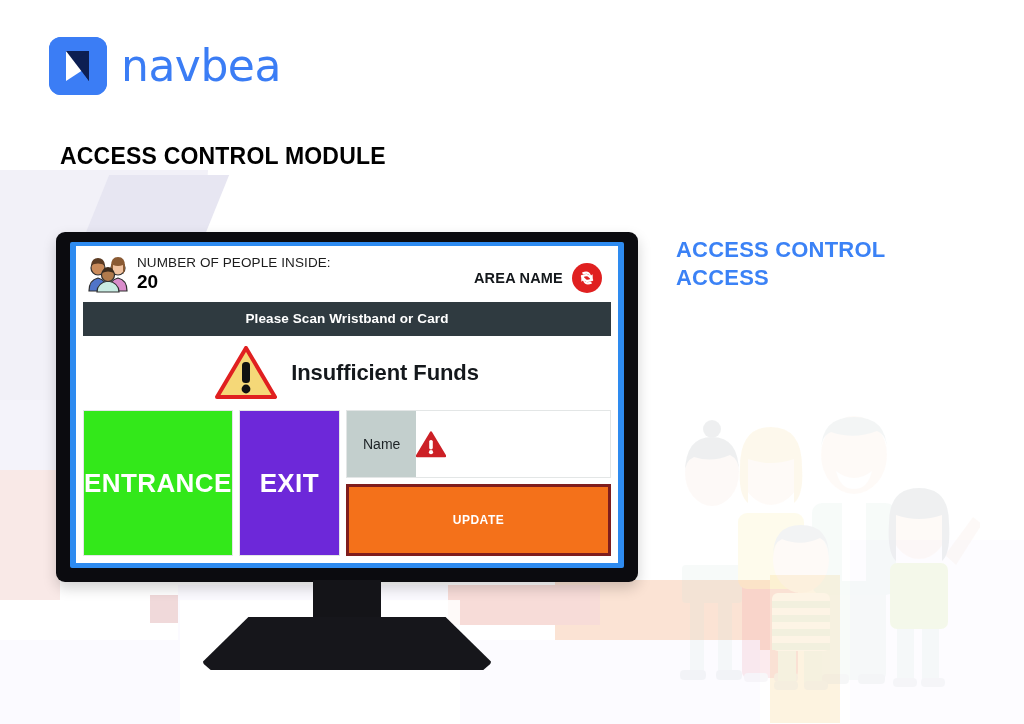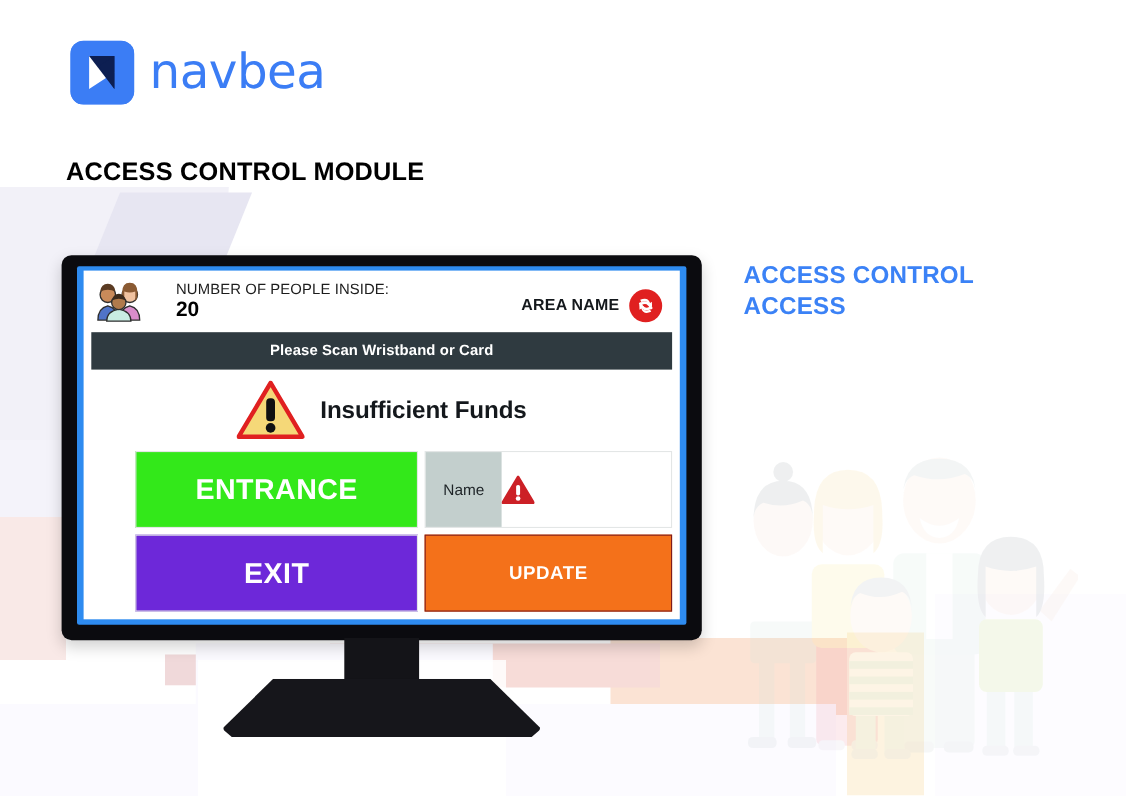--- a/index.html
+++ b/index.html
@@ -36,21 +36,21 @@
   .d-cream {left: 770px;  top: 575px;  width: 70px;  height: 148px; background: #fdf3e0; }
   .d-lav4  {left: 178px;  top: 585px;  width: 270px; height: 139px; background: #fbfaff; }
   .d-lav5  {left: 0px;    top: 640px;  width: 180px; height: 84px;  background: #fbfaff; }
   .d-lav6  {left: 400px;  top: 640px;  width: 360px; height: 84px;  background: #fcfbff; }
   .d-lav7  {left: 850px;  top: 540px;  width: 174px; height: 184px; background: #fdfcff; }
   .d-white1{left: 180px;  top: 600px;  width: 280px; height: 124px; background: #ffffff; opacity: .85; }
 
   
   #logo-block {
     position: absolute;
-    left: 64px;
+    left: 49px;
     top: 37px;
     display: flex;
     align-items: center;
     gap: 14px;
   }
   #logo-mark {
     width: 58px;
     height: 58px;
     border-radius: 12px;
     background: #3b7df5;
@@ -165,21 +165,21 @@
     align-items: flex-start;
     justify-content: space-between;
     padding: 4px 10px 2px 6px;
     min-height: 44px;
   }
   #people-group { display: flex; align-items: flex-start; gap: 8px; }
   #people-icon {
     width: 42px; height: 38px; flex: none;
     margin-top: 1px;
   }
-  #people-text { line-height: 1.05; padding-top: 2px; margin-left: 23px; }
+  #people-text { line-height: 1.05; padding-top: 2px; }
   #people-label {
     font-size: 13.5px;
     color: #1c1c1c;
     letter-spacing: .1px;
     display: block;
     white-space: nowrap;
   }
   #people-count {
     display: block;
     font-size: 19px;
@@ -226,24 +226,23 @@
 
   #controls {
     display: flex;
     gap: 6px;
     padding: 0 2px 2px 2px;
     height: 146px;
   }
   #left-buttons {
     width: 257px;
     display: flex;
-    flex-direction: column;
+    flex-direction: row;
     gap: 6px;
     flex: none;
-    margin-left: 40px;
   }
   .big-btn {
     flex: 1;
     display: flex;
     align-items: center;
     justify-content: center;
     color: #ffffff;
     font-size: 26px;
     font-weight: bold;
     letter-spacing: .4px;
@@ -286,24 +285,24 @@
     background: #ffffff;
   }
   #name-warning { width: 30px; height: 27px; align-self: center; margin-right: 14px; flex: none; }
 
   .action-btn {
     flex: 1;
     display: flex;
     align-items: center;
     justify-content: center;
     color: #ffffff;
-    font-size: 17px;
+    font-size: 12px;
     font-weight: bold;
     letter-spacing: .5px;
-    border: 1px solid #7f1d1d;
+    border: 3px solid #7f1d1d;
     box-sizing: border-box;
   }
   #btn-update { background: #f4711a; }
   #btn-cancel-entrance { background: #2f3a40; }
 </style>
 </head>
 <body>
 
 <div id="bg-decor">
   <div class="decor d-lav1"></div>

